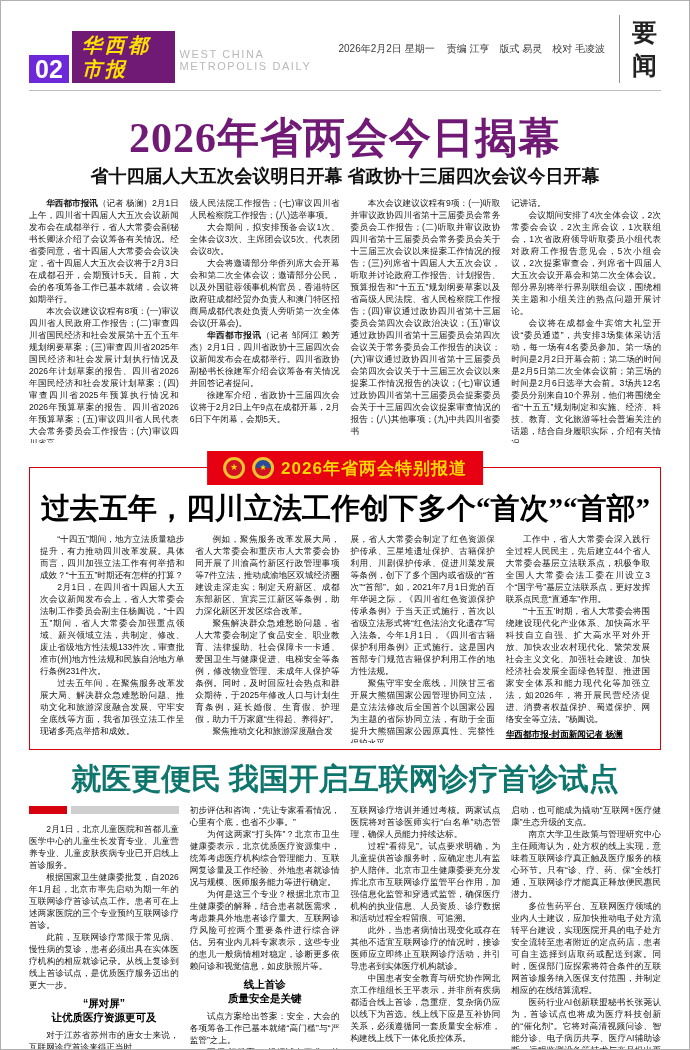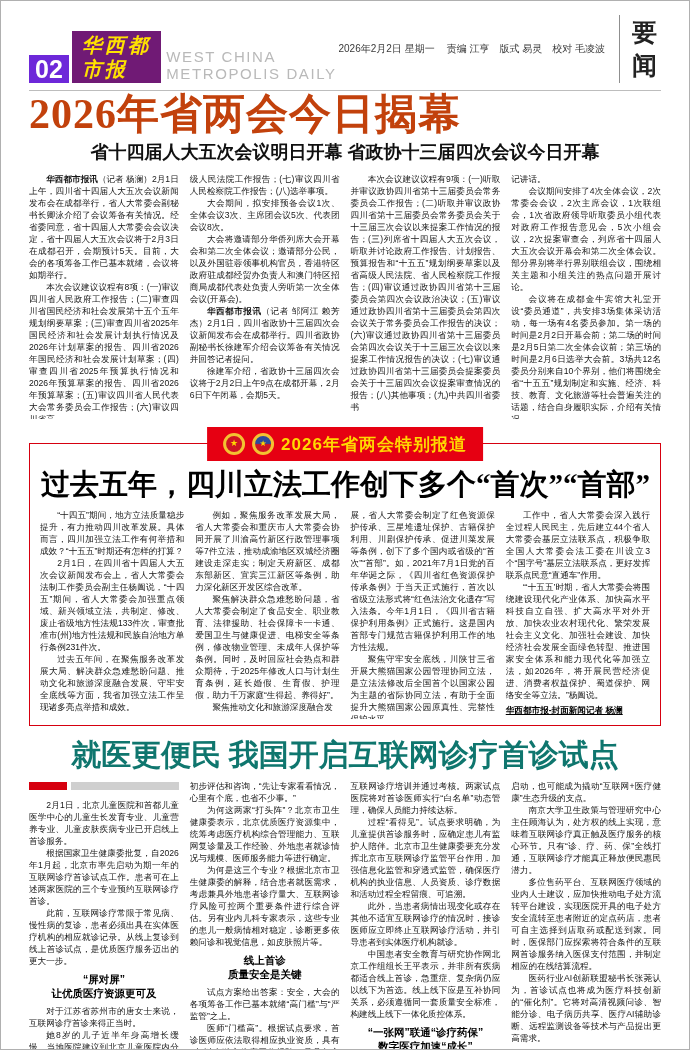--- a/index.html
+++ b/index.html
@@ -5,29 +5,29 @@
   html,body{margin:0;padding:0;background:#e9e9e7;}
   .page{width:690px;height:1050px;box-sizing:border-box;background:#fff;border:1px solid #b0b0b0;
         padding:14px 28px 0;position:relative;overflow:hidden;
         font-family:"Liberation Sans","DejaVu Sans",sans-serif;color:#161616;}
   
   .hdr{display:flex;align-items:flex-end;justify-content:space-between;padding-bottom:7px;border-bottom:1px solid #bdbdbd;}
   .hdr-left{display:flex;align-items:flex-end;}
   .pagenum{background:#6d28d9;color:#fff;font-weight:bold;font-size:25px;line-height:24px;padding:2px 6px;}
   .logo{background:#701a75;color:#ffe200;font-weight:bold;font-style:italic;font-size:20px;line-height:24px;
         padding:2px 10px;margin-left:3px;letter-spacing:3px;font-family:"Liberation Serif",serif;}
-  .en{color:#b9b9b9;font-size:15px;letter-spacing:1.6px;margin:0 0 1px 5px;}
+  .en{color:#b9b9b9;font-size:11px;letter-spacing:1.6px;margin:0 0 11px 5px;}
   .hdr-right{display:flex;align-items:center;}
   .dateline{font-size:10px;color:#3a3a3a;white-space:nowrap;}
   .staff{font-size:10px;color:#3a3a3a;white-space:nowrap;margin-left:12px;}
   .section{font-size:25px;font-weight:bold;letter-spacing:2px;border-left:1px solid #8f8f8f;
            padding:1px 2px 1px 12px;margin-left:14px;color:#222;}
   
-  .h1{font-family:"Liberation Serif","DejaVu Serif",serif;font-weight:900;
-      font-size:42px;line-height:46px;margin:0 0 4px;letter-spacing:1px;color:#c2410c;}
+  .h1{text-align:center;font-family:"Liberation Serif","DejaVu Serif",serif;font-weight:900;
+      font-size:42px;line-height:46px;margin:24px 0 4px;letter-spacing:1px;color:#701a75;}
   .h1sub{text-align:center;font-size:18px;line-height:22px;font-weight:600;margin:2px 0 10px;color:#101010;}
   .h2{text-align:right;font-family:"Liberation Serif","DejaVu Serif",serif;font-weight:900;
       font-size:29px;line-height:33px;margin:4px 0 8px;color:#000;}
   .h3{text-align:center;font-family:"Liberation Serif","DejaVu Serif",serif;font-weight:900;
       font-size:30px;line-height:34px;margin:12px 0 8px;color:#0f766e;}
   
   .cols{display:flex;gap:11px;overflow:hidden;}
   .col{flex:1 1 0;min-width:0;}
   .para{margin:0;font-size:8.6px;line-height:12px;text-align:justify;text-indent:2em;color:#161616;}
   .para.cont{text-indent:0;}

